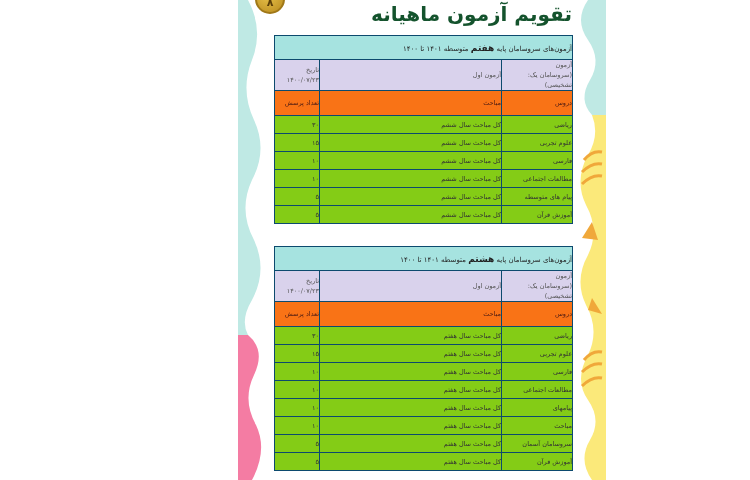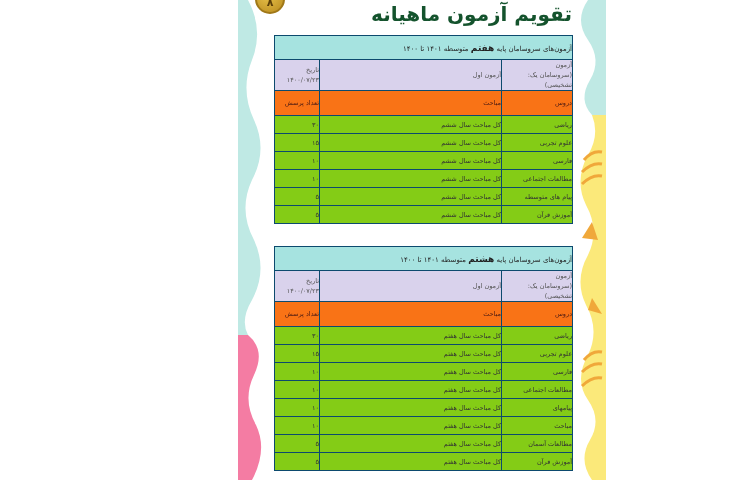--- a/index.html
+++ b/index.html
@@ -197,21 +197,21 @@
       <td>پیامهای</td>
       <td>کل مباحث سال هفتم</td>
       <td>۱۰</td>
     </tr>
     <tr class="row-data">
       <td>مباحث</td>
       <td>کل مباحث سال هفتم</td>
       <td>۱۰</td>
     </tr>
     <tr class="row-data">
-      <td>مطالعات آسمان</td>
+      <td>سروسامان آسمان</td>
       <td>کل مباحث سال هفتم</td>
       <td>۵</td>
     </tr>
     <tr class="row-data">
       <td>آموزش قرآن</td>
       <td>کل مباحث سال هفتم</td>
       <td>۵</td>
     </tr>
   </tbody>
     </table>

